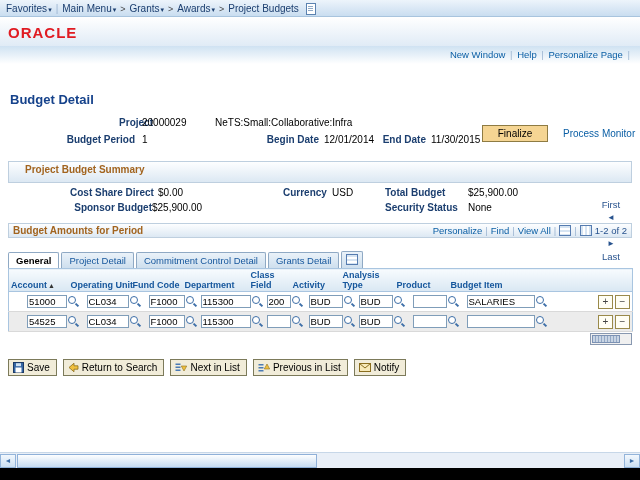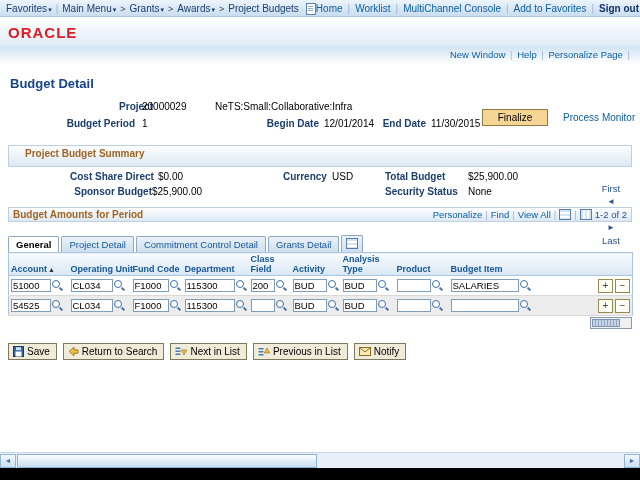--- a/index.html
+++ b/index.html
@@ -29,21 +29,21 @@
           letter-spacing:1px;}
 
   .subbar{position:absolute;top:46px;left:0;right:0;height:18px;box-sizing:border-box;
           background:linear-gradient(#CFE2F2,#FFFFFF);text-align:right;padding:3px 8px 0 0;
           font-size:9.5px;white-space:nowrap;}
   .p-link{color:#0B5FA5;cursor:pointer;}
   .subbar .vpipe{margin:0 2px;}
 
   
   .content{position:absolute;top:64px;left:0;right:0;height:388px;background:#fff;}
-  .title{margin:12px 0 0 10px;font-size:13px;color:#15428B;font-weight:bold;}
+  .title{margin:28px 0 0 10px;font-size:13px;color:#15428B;font-weight:bold;}
 
   .lbl{font-weight:bold;color:#1B3E6F;white-space:nowrap;}
   .val{color:#000;white-space:nowrap;}
 
   .fields{position:relative;height:44px;margin-top:6px;}
   .fields span{position:absolute;}
   .f-proj-l{left:93px;top:4px;width:60px;text-align:right;}
   .f-proj-v{left:142px;top:4px;}
   .f-proj-d{left:215px;top:4px;}
   .f-bp-l{left:55px;top:21px;width:80px;text-align:right;}
@@ -98,21 +98,21 @@
              border:1px solid #A9C5E0;background:#fff;}
   table.grid th{background:linear-gradient(#F7FBFE,#D9E7F3);color:#15569C;font-weight:bold;
                 font-size:9px;text-align:left;vertical-align:bottom;padding:1px 2px;
                 border-bottom:1px solid #A9C5E0;}
   table.grid th .th-link{cursor:pointer;}
   .sort-asc{color:#333;font-size:7px;margin-left:1px;}
   table.grid td{padding:1px 2px;height:17px;border-bottom:1px solid #D9D9D9;
                 vertical-align:middle;white-space:nowrap;}
   tr.alt td{background:#ECECEC;}
   .ci{border:1px solid #7F9DB9;height:13px;font-size:9.5px;font-family:inherit;
-      padding:0 1px;box-sizing:border-box;vertical-align:middle;background:#fff;}
+      padding:0 1px;box-sizing:border-box;vertical-align:middle;background:#fff;margin-left:16px;}
   .w24{width:24px}.w34{width:34px}.w36{width:36px}.w40{width:40px}
   .w42{width:42px}.w50{width:50px}.w68{width:68px}
   .lookup{display:inline-block;width:12px;height:12px;position:relative;vertical-align:middle;
           cursor:pointer;margin-left:1px;}
   .lookup::before{content:"";position:absolute;left:0;top:0;width:6px;height:6px;
           border:1.5px solid #3E6FA8;border-radius:50%;background:#fff;}
   .lookup::after{content:"";position:absolute;left:7px;top:8px;width:4px;height:2px;
           background:#3E6FA8;transform:rotate(45deg);}
   td.act{text-align:right;padding-right:3px;}
   .pm{display:inline-block;width:13px;height:12px;border:1px solid #9A8A4A;background:#FFFEF4;
@@ -150,31 +150,20 @@
       <span class="crumb"><span>Favorites</span><span class="caret">▾</span></span>
       <span class="vpipe"></span>
       <span class="crumb"><span>Main Menu</span><span class="caret">▾</span></span>
       <span class="csep"></span>
       <span class="crumb"><span>Grants</span><span class="caret">▾</span></span>
       <span class="csep"></span>
       <span class="crumb"><span>Awards</span><span class="caret">▾</span></span>
       <span class="csep"></span>
       <span class="crumb">Project Budgets</span>
       <span class="page-icon"></span>
-    </div>
-    <div class="topbar-right">
-      <span class="u-link">Home</span>
-      <span class="vpipe"></span>
-      <span class="u-link">Worklist</span>
-      <span class="vpipe"></span>
-      <span class="u-link">MultiChannel Console</span>
-      <span class="vpipe"></span>
-      <span class="u-link">Add to Favorites</span>
-      <span class="vpipe"></span>
-      <span class="signout">Sign out</span>
     </div>
   </div>
 
   <div class="logobar">
     <span class="oracle">ORACLE</span>
   </div>
 
   <div class="subbar">
     <span class="p-link">New Window</span>
     <span class="vpipe"></span>

